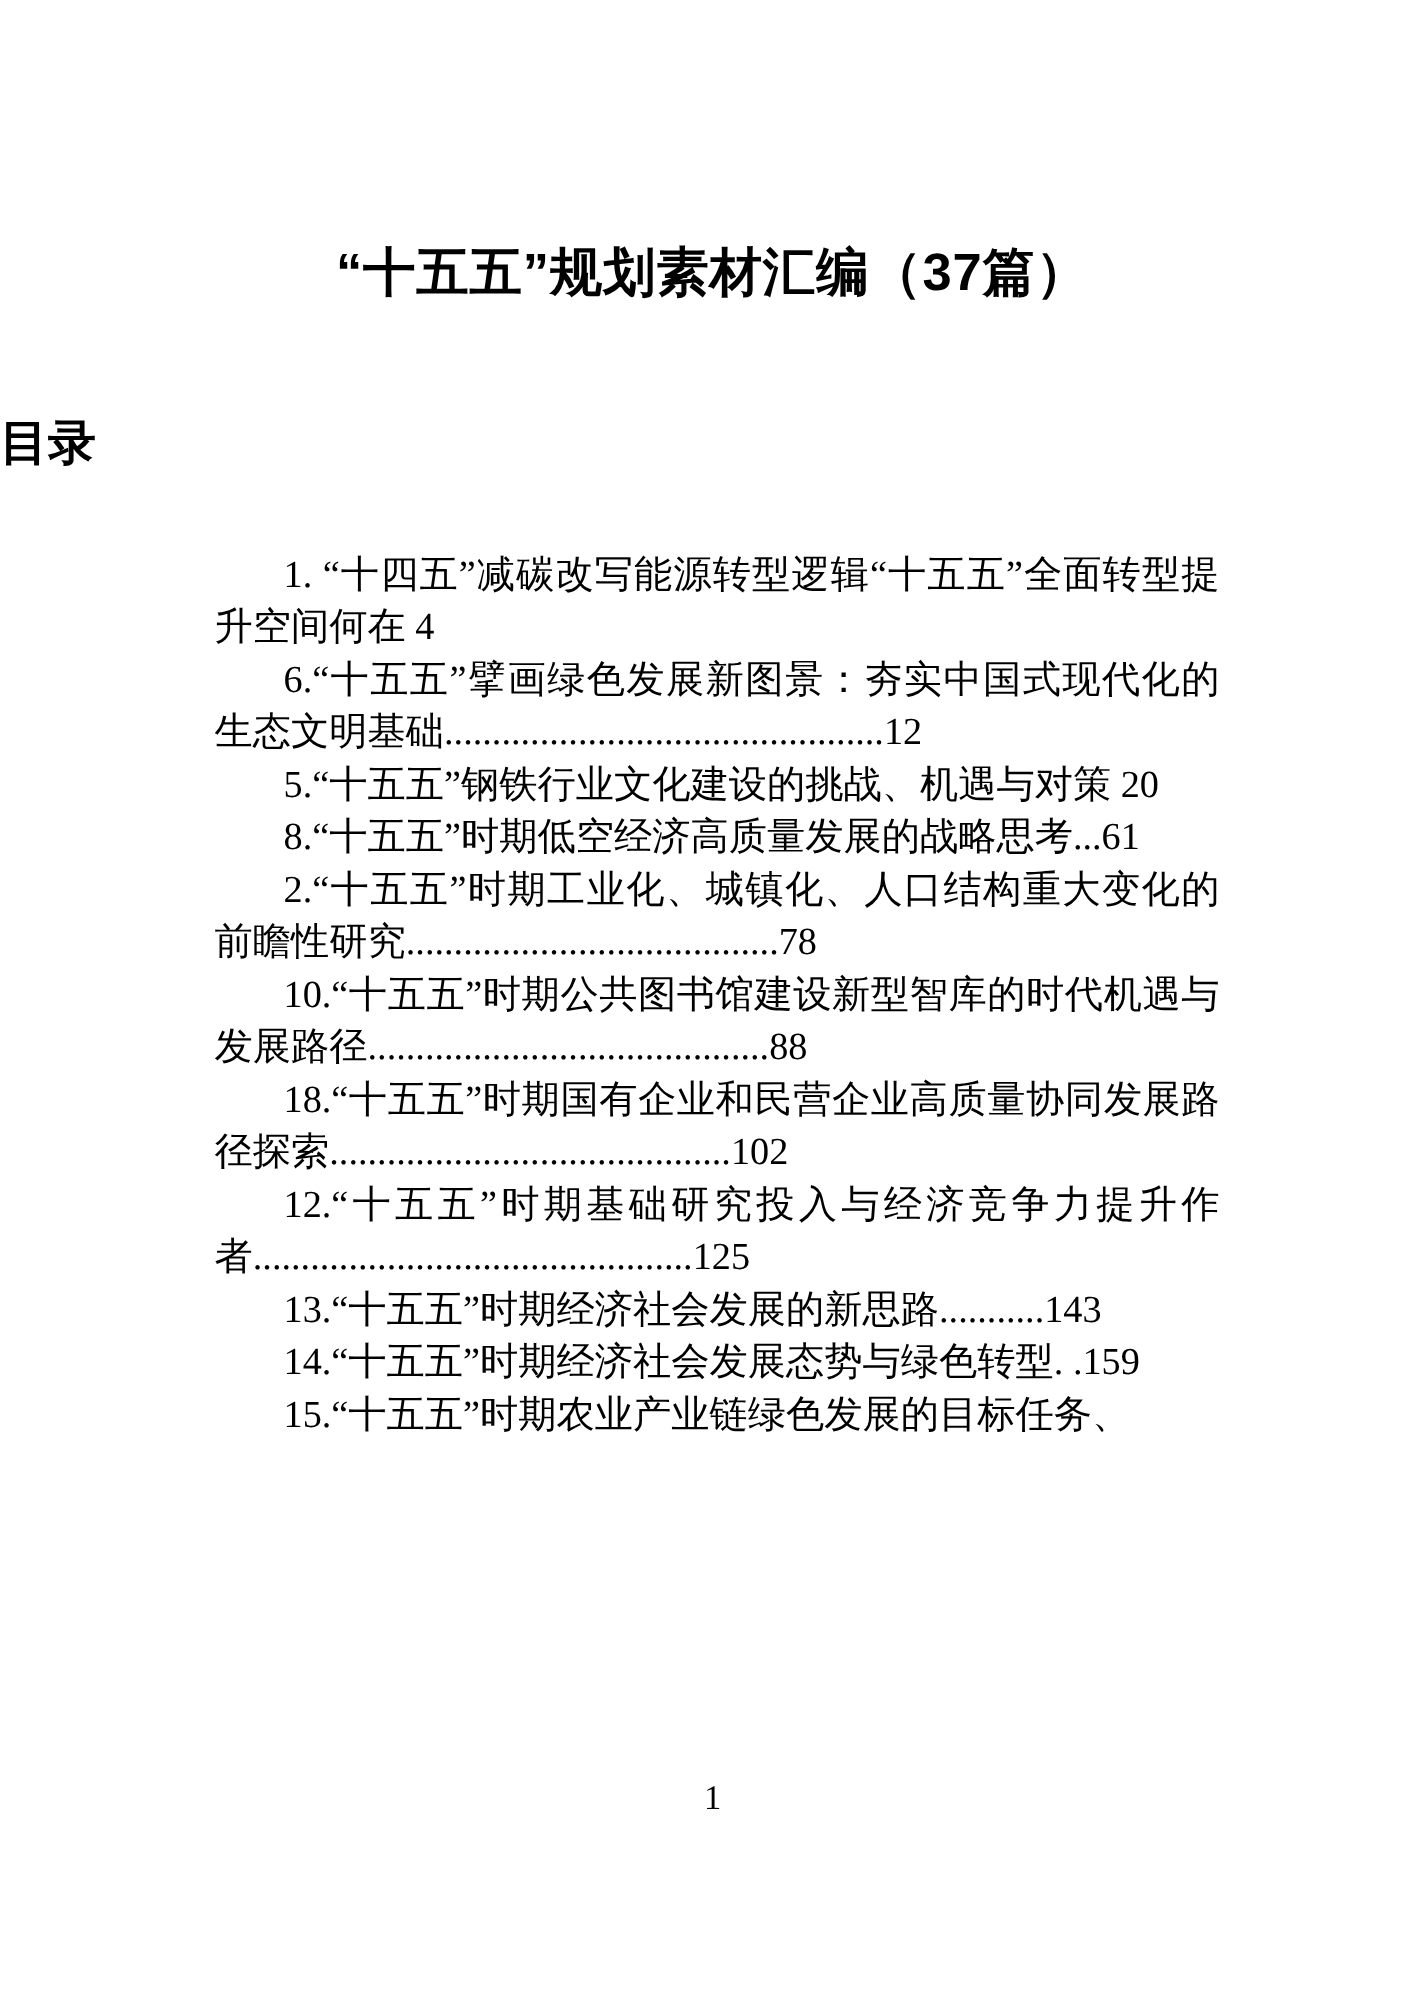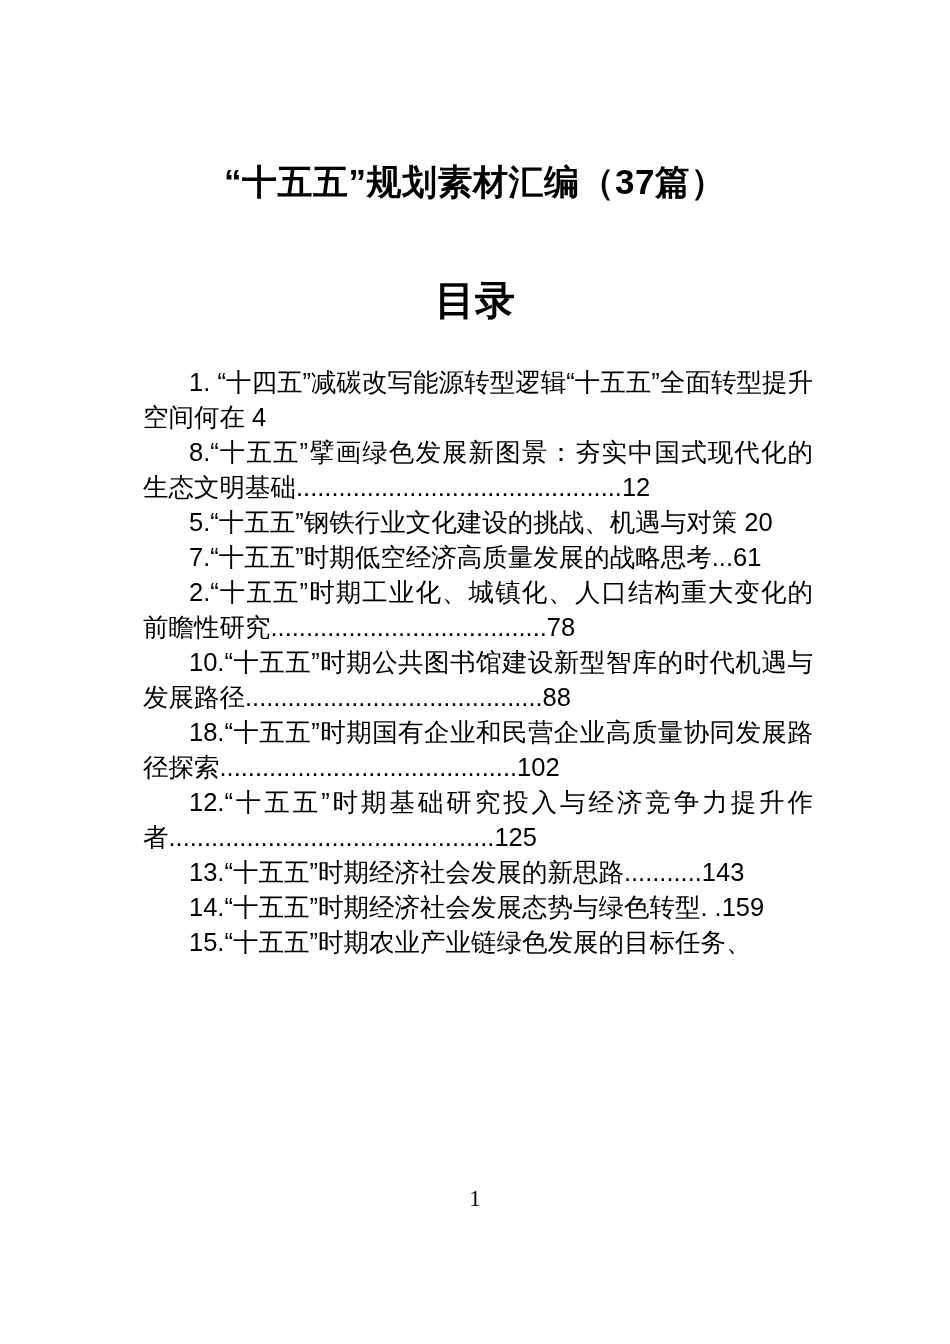--- a/index.html
+++ b/index.html
@@ -38,22 +38,22 @@
     line-height: 1.25;
     white-space: nowrap;
   }
 
   
   .toc-heading {
     position: absolute;
     left: 0;
     top: 275px;
     width: 950px;
-    text-align: center;
-    font-size: 40px;
+    text-align: left;
+    font-size: 32px;
     font-weight: bold;
     line-height: 1.25;
   }
 
   
   .toc-body {
     position: absolute;
     left: 143px;
     top: 365px;
     width: 670px;
@@ -62,20 +62,21 @@
     text-align: justify;
     text-justify: inter-character;
   }
 
   .toc-entry {
     margin: 0;
     padding: 0;
     text-indent: 46px;
     word-break: break-all;
     overflow-wrap: break-word;
+    font-family: Liberation Serif, serif;
   }
 
   
   .folio {
     position: absolute;
     left: 0;
     top: 1185px;
     width: 950px;
     text-align: center;
     font-family: "Liberation Serif", "DejaVu Serif", serif;
@@ -88,23 +89,23 @@
 
 <div class="page">
 
   <div class="doc-title">“十五五”规划素材汇编（37篇）</div>
 
   <div class="toc-heading">目录</div>
 
   <div class="toc-body">
     <p class="toc-entry">1.
 “十四五”减碳改写能源转型逻辑“十五五”全面转型提升空间何在 4</p>
-    <p class="toc-entry">8.“十五五”擘画绿色发展新图景：夯实中国式现代化的生态文明基础..............................................12</p>
+    <p class="toc-entry">6.“十五五”擘画绿色发展新图景：夯实中国式现代化的生态文明基础..............................................12</p>
     <p class="toc-entry">5.“十五五”钢铁行业文化建设的挑战、机遇与对策 20</p>
-    <p class="toc-entry">7.“十五五”时期低空经济高质量发展的战略思考...61</p>
+    <p class="toc-entry">8.“十五五”时期低空经济高质量发展的战略思考...61</p>
     <p class="toc-entry">2.“十五五”时期工业化、城镇化、人口结构重大变化的前瞻性研究.......................................78</p>
     <p class="toc-entry">10.“十五五”时期公共图书馆建设新型智库的时代机遇与发展路径..........................................88</p>
     <p class="toc-entry">18.“十五五”时期国有企业和民营企业高质量协同发展路径探索..........................................102</p>
     <p class="toc-entry">12.“十五五”时期基础研究投入与经济竞争力提升作者..............................................125</p>
     <p class="toc-entry">13.“十五五”时期经济社会发展的新思路...........143</p>
     <p class="toc-entry">14.“十五五”时期经济社会发展态势与绿色转型. .159</p>
     <p class="toc-entry">15.“十五五”时期农业产业链绿色发展的目标任务、</p>
   </div>
 
   <div class="folio">1</div>

